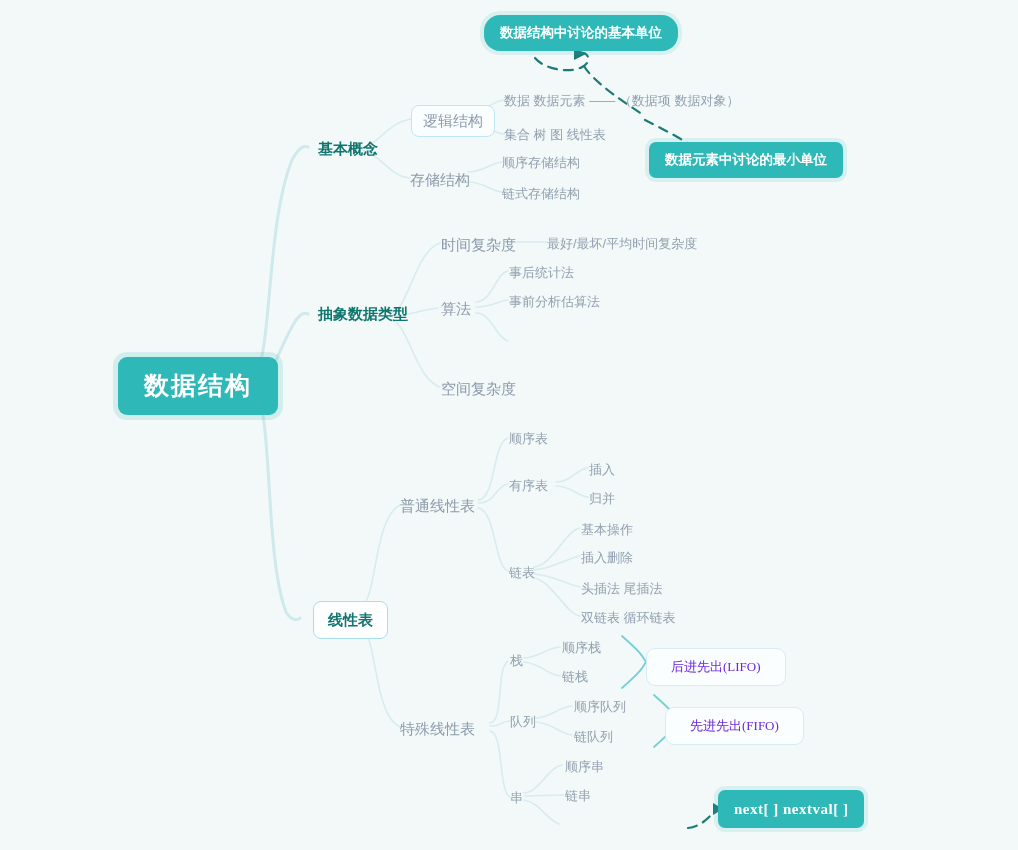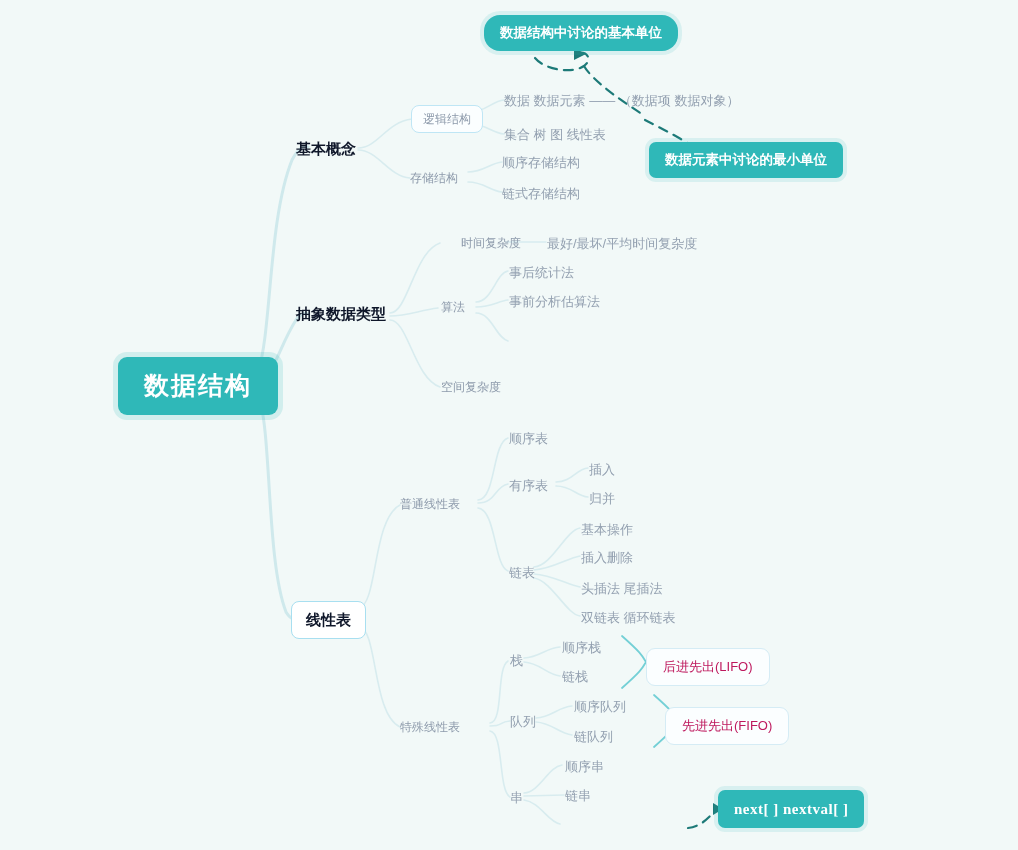--- a/index.html
+++ b/index.html
@@ -20,34 +20,35 @@
     color:#ffffff;
     font-size:25px;
     font-weight:bold;
     padding:12px 26px;
     border-radius:9px;
     box-shadow:0 0 0 5px rgba(47,184,184,0.17);
     letter-spacing:2px;
   }
   
   .lvl1{
-    color:#0f172a;
+    color:#0f766e;
     font-size:15px;
     font-weight:bold;
+    margin-left:22px;
   }
   .lvl1.boxed{
     border:1.5px solid #a8dff0;
     background:#ffffff;
     border-radius:8px;
     padding:8px 14px;
   }
   
   .lvl2{
     color:#8d9aab;
-    font-size:12px;
+    font-size:15px;
   }
   .lvl2.boxed{
     border:1.5px solid #bfe6f5;
     background:#fbfeff;
     border-radius:8px;
     padding:5px 11px;
   }
   
   .lvl3{
     color:#93a0b0;
@@ -64,24 +65,24 @@
     border-radius:7px;
     padding:6px 12px;
     color:#8d9aab;
     letter-spacing:0.5px;
   }
   
   .callout{
     border:1.5px solid #d5ecf5;
     background:#fbfeff;
     border-radius:9px;
-    padding:9px 16px;
-    color:#be185d;
+    padding:9px 24px;
+    color:#6d28d9;
     font-size:13px;
-    font-family:Liberation Sans, sans-serif;
+    font-family:Liberation Serif, serif;
   }
   
   .teal-box{
     background:#2fb8b8;
     color:#ffffff;
     border-radius:7px;
     padding:9px 16px;
     font-size:13.5px;
     font-weight:bold;
     box-shadow:0 0 0 4px rgba(47,184,184,0.13);
@@ -180,21 +181,21 @@
   <div class="node lvl2 boxed" style="left:411px;top:105px;">逻辑结构</div>
   <div class="node lvl2" style="left:410px;top:170px;">存储结构</div>
 
   <div class="node lvl3" style="left:504px;top:92px;">数据 数据元素 —— （数据项 数据对象）</div>
   <div class="node lvl3" style="left:504px;top:126px;">集合 树 图 线性表</div>
   <div class="node lvl3" style="left:502px;top:154px;">顺序存储结构</div>
   <div class="node lvl3" style="left:502px;top:185px;">链式存储结构</div>
 
   <div class="node lvl1" style="left:296px;top:304px;">抽象数据类型</div>
 
-  <div class="node lvl2" style="left:441px;top:235px;margin-left:20px;">时间复杂度</div>
+  <div class="node lvl2" style="left:441px;top:235px;">时间复杂度</div>
   <div class="node lvl2" style="left:441px;top:299px;">算法</div>
   <div class="node lvl2" style="left:441px;top:379px;">空间复杂度</div>
 
   <div class="node lvl3" style="left:547px;top:235px;">最好/最坏/平均时间复杂度</div>
   <div class="node lvl3" style="left:509px;top:264px;">事后统计法</div>
   <div class="node lvl3" style="left:509px;top:293px;">事前分析估算法</div>
 
   <div class="node lvl1 boxed" style="left:291px;top:601px;">线性表</div>
 
   <div class="node lvl2" style="left:400px;top:496px;">普通线性表</div>

